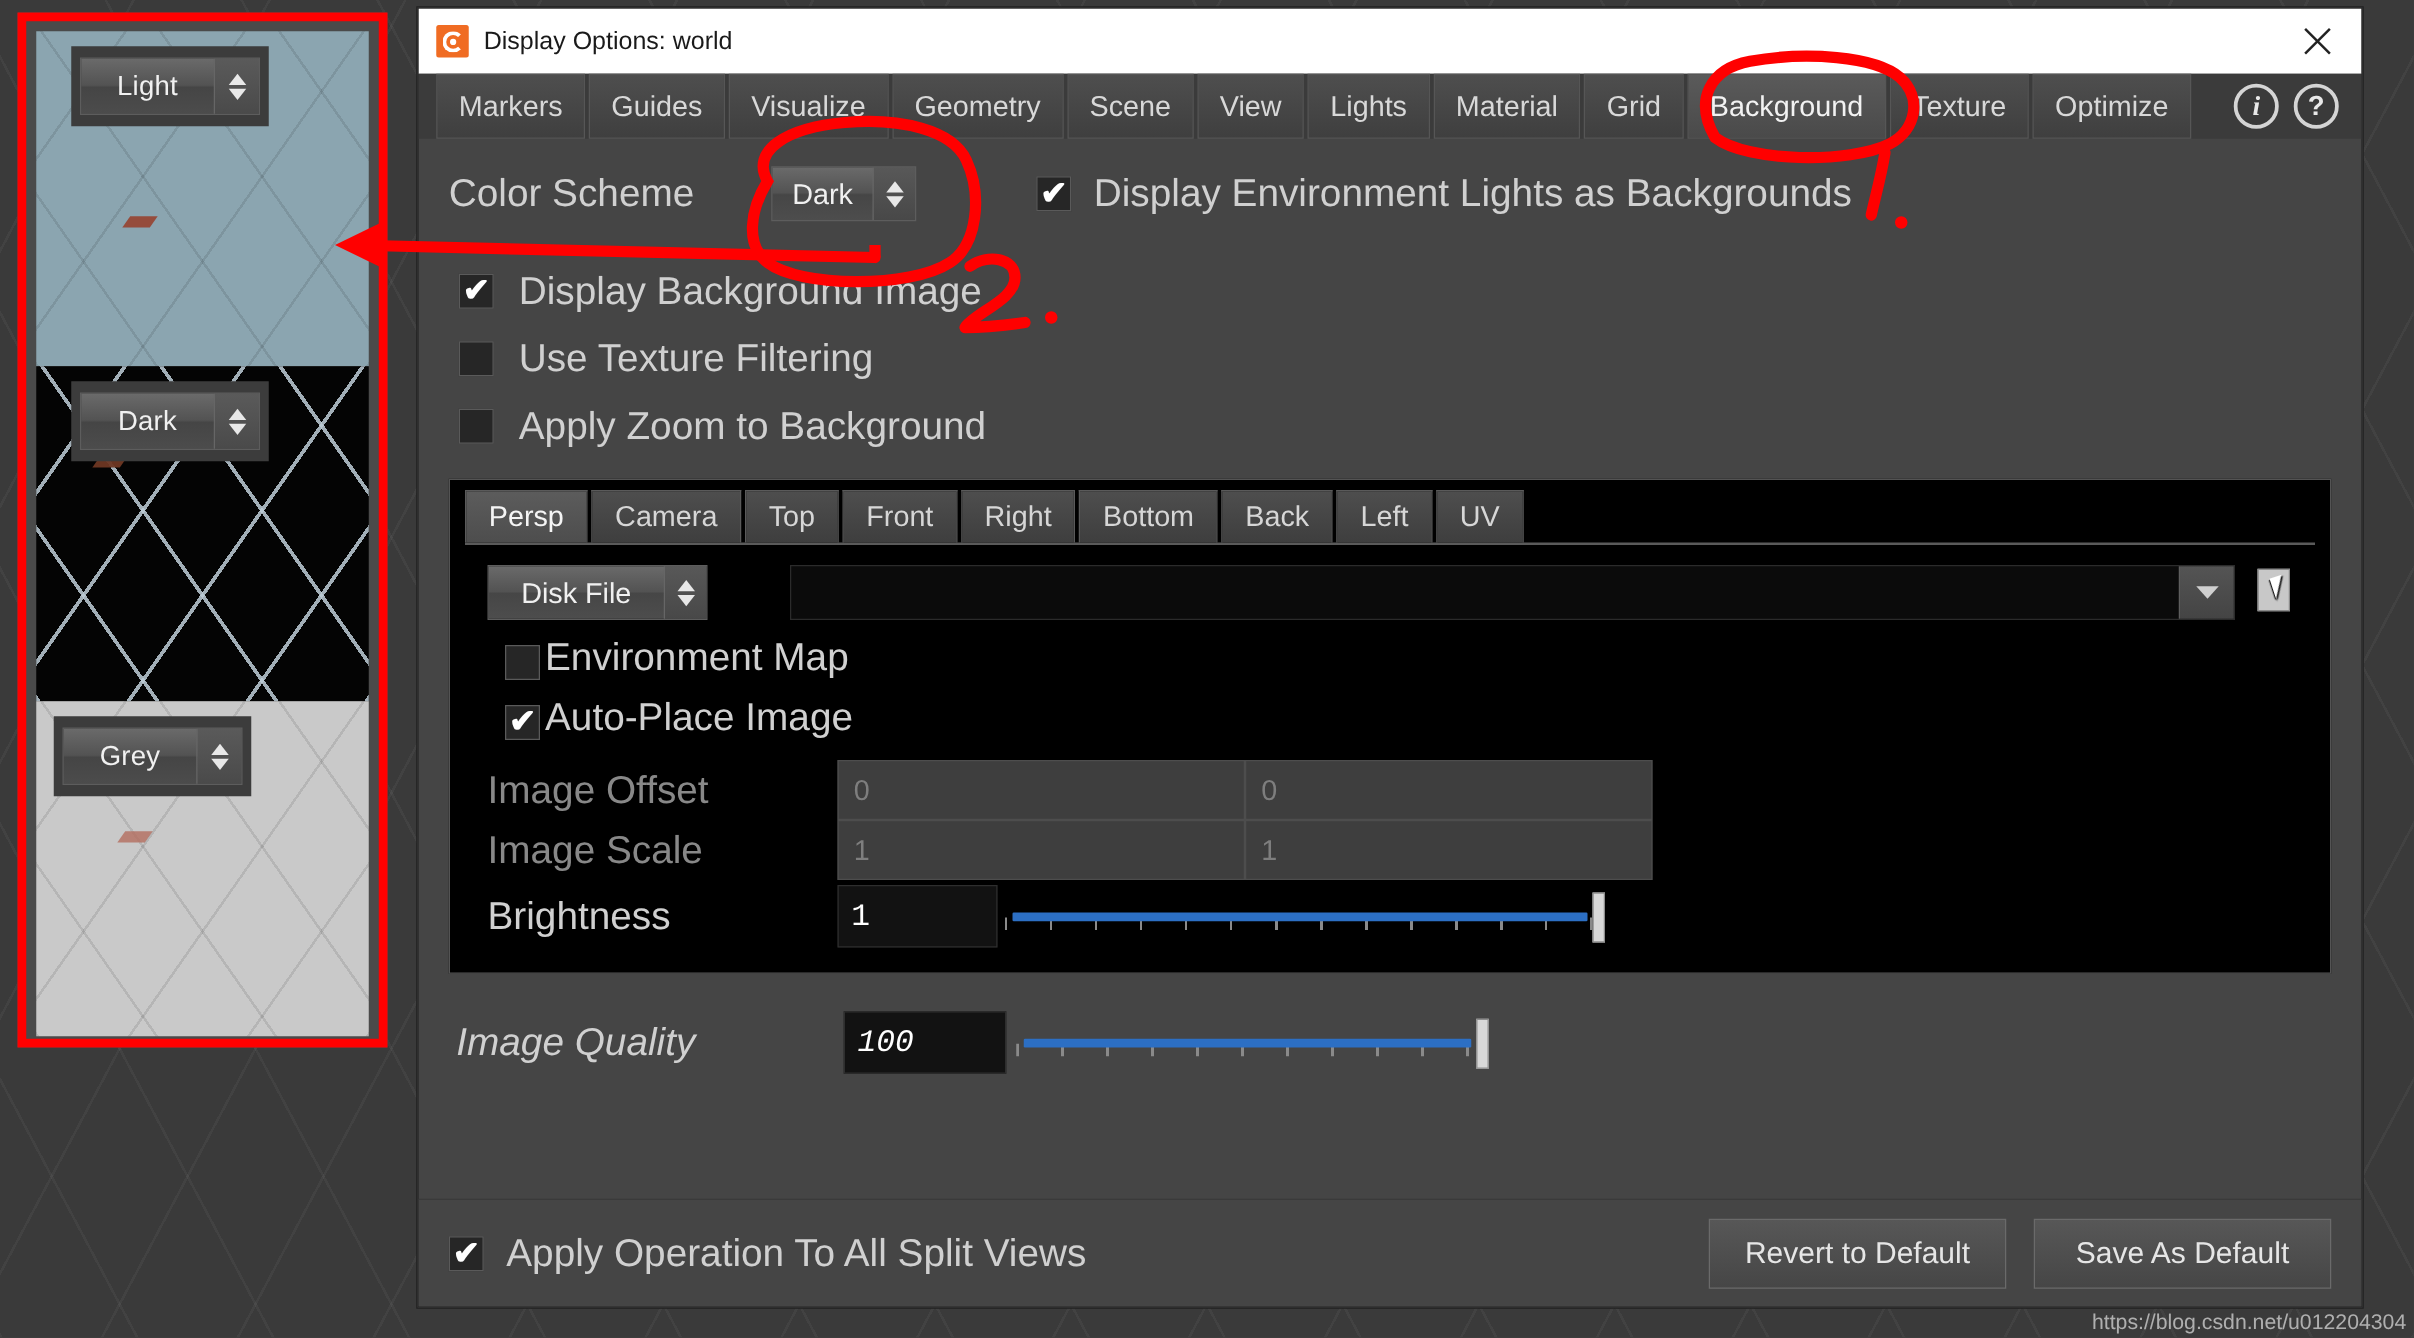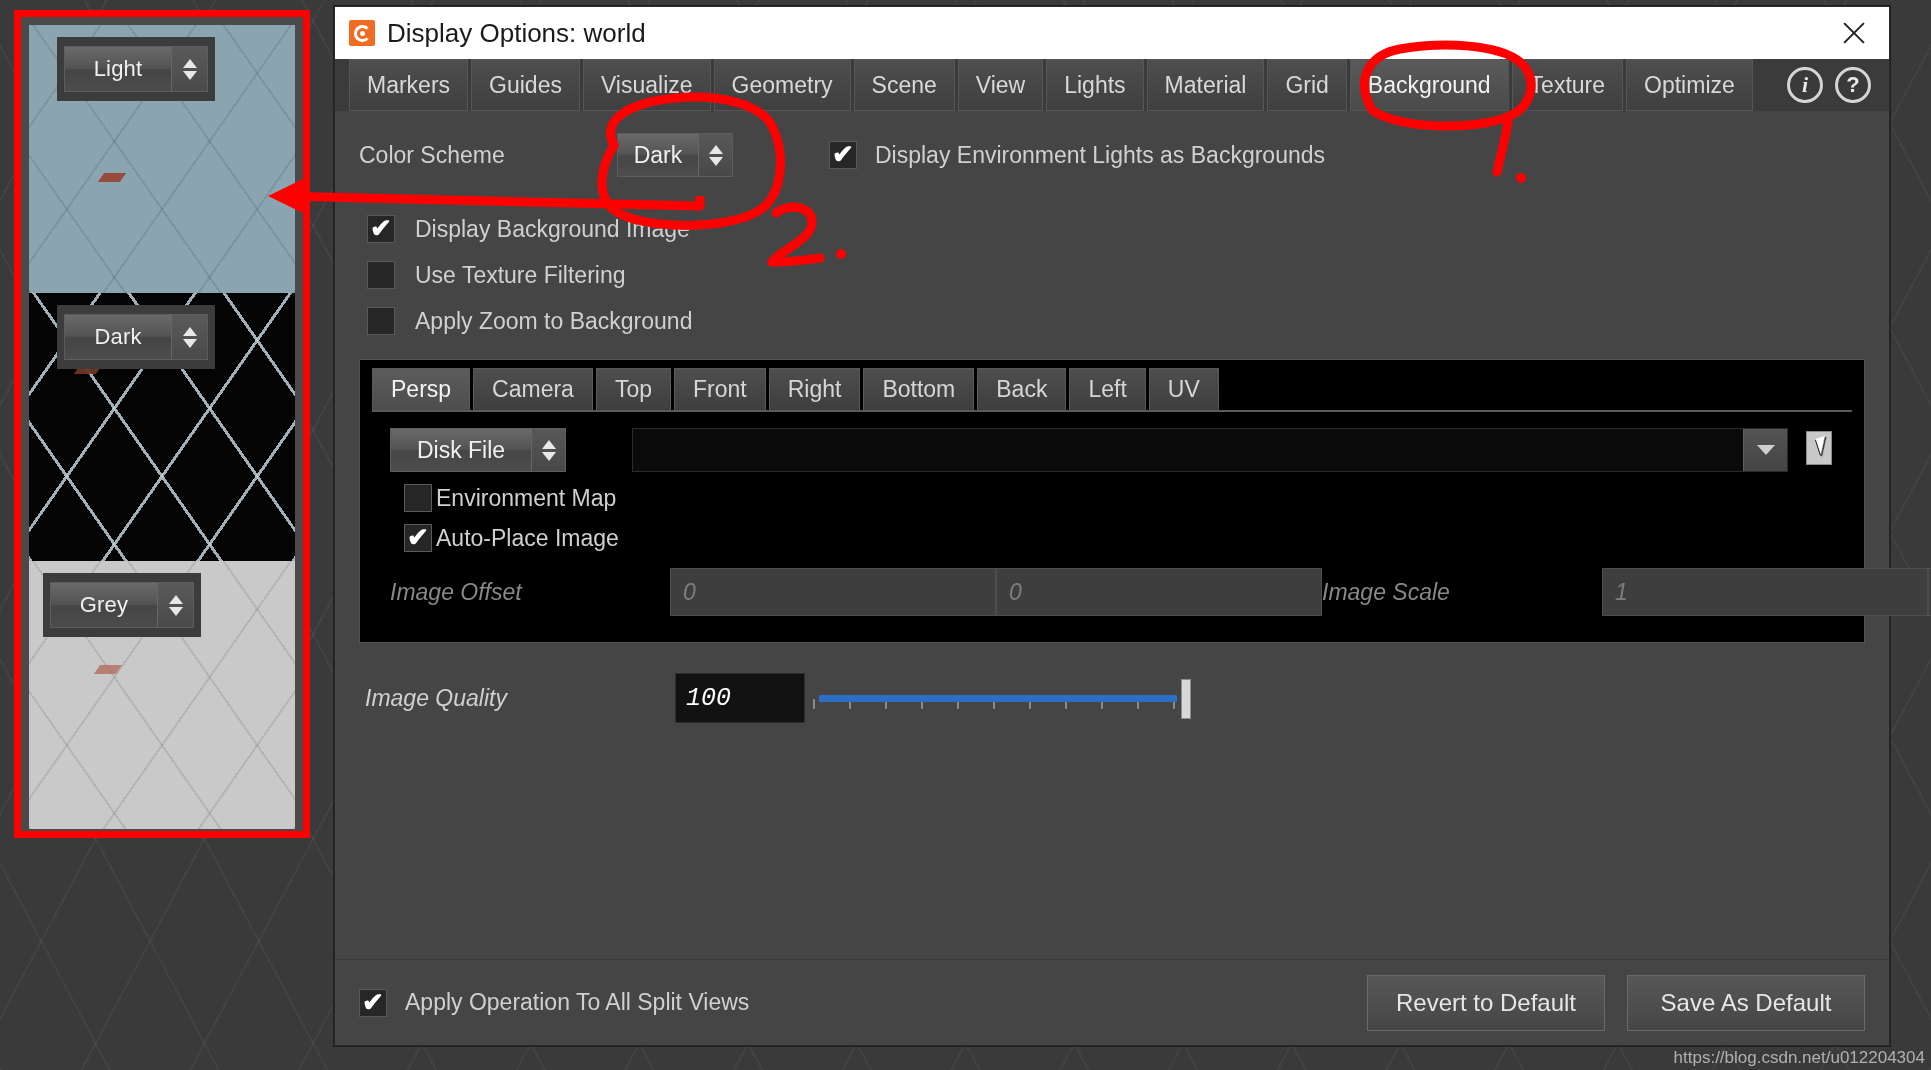--- a/index.html
+++ b/index.html
@@ -101,21 +101,21 @@
     border-radius: 2px; margin-right: 12px;
   }
   .app-icon .swirl {
     width: 17px; height: 17px; border: 3px solid #ffffff; border-radius: 50%;
     border-right-color: transparent; position: relative;
   }
   .app-icon .swirl::after {
     content: ""; position: absolute; left: 3px; top: 3px;
     width: 5px; height: 5px; background: #ffffff; border-radius: 50%;
   }
-  .title-text { color: #1a1a1a; font-size: 26px; }
+  .title-text { color: #1a1a1a; font-size: 20px; }
   .close-btn {
     position: absolute; right: 18px; top: 50%; transform: translateY(-50%);
     width: 34px; height: 34px; cursor: pointer;
   }
   .close-btn::before, .close-btn::after {
     content: ""; position: absolute; left: 3px; top: 16px;
     width: 28px; height: 2px; background: #222;
   }
   .close-btn::before { transform: rotate(45deg); }
   .close-btn::after  { transform: rotate(-45deg); }
@@ -144,21 +144,21 @@
     display: flex; align-items: center; justify-content: center;
     font-family: "Liberation Serif", serif; font-style: italic;
     cursor: pointer;
   }
   .round-icon.help { font-family: "Liberation Sans", sans-serif; font-style: normal; }
 
   
   .dlg-body { padding: 22px 24px 0 24px; height: 880px; position: relative; }
 
   .row { display: flex; align-items: center; }
-  .label { color: #d0d0d0; font-size: 23px; }
+  .label { color: #d0d0d0; font-size: 31px; }
   .label.dim { color: #888888; }
 
   .combo {
     display: flex; align-items: stretch;
     width: 116px; height: 44px;
     border: 1px solid #5d5d5d;
     background: linear-gradient(180deg, #6a6a6a 0%, #535353 48%, #464646 52%, #4d4d4d 100%);
     cursor: pointer;
   }
   .combo.wide { width: 176px; }
@@ -212,21 +212,21 @@
   }
   .browse-icon .cursor {
     position: absolute; left: 14px; top: 8px; width: 0; height: 0;
     border-left: 10px solid #ffffff; border-bottom: 17px solid transparent;
     transform: rotate(-18deg);
     filter: drop-shadow(1px 1px 0 #1a1a1a) drop-shadow(-1px 1px 0 #1a1a1a);
   }
 
   .chk-row { display: flex; align-items: flex-end; gap: 4px; padding: 12px 0 0 44px; }
 
-  .grid2 { margin: 16px 0 0 0; padding: 0 0 0 30px; display: flex; flex-direction: row; font-style: italic; }
+  .grid2 { margin: 16px 0 0 0; padding: 0 0 0 30px; display: flex; flex-direction: column; }
   .num-row { display: flex; align-items: center; height: 48px; }
   .num-row .label { width: 280px; }
   .num-cell {
     width: 326px; height: 48px; border: 1px solid #4d4d4d; background: #3e3e3e;
     color: #7e7e7e; font-size: 23px; display: flex; align-items: center; padding-left: 12px;
   }
   .bright-row { display: flex; align-items: center; height: 54px; margin-top: 2px; }
   .bright-row .label { width: 280px; }
   .num-input {
     width: 128px; height: 50px; background: #121212; border: 1px solid #2e2e2e;

